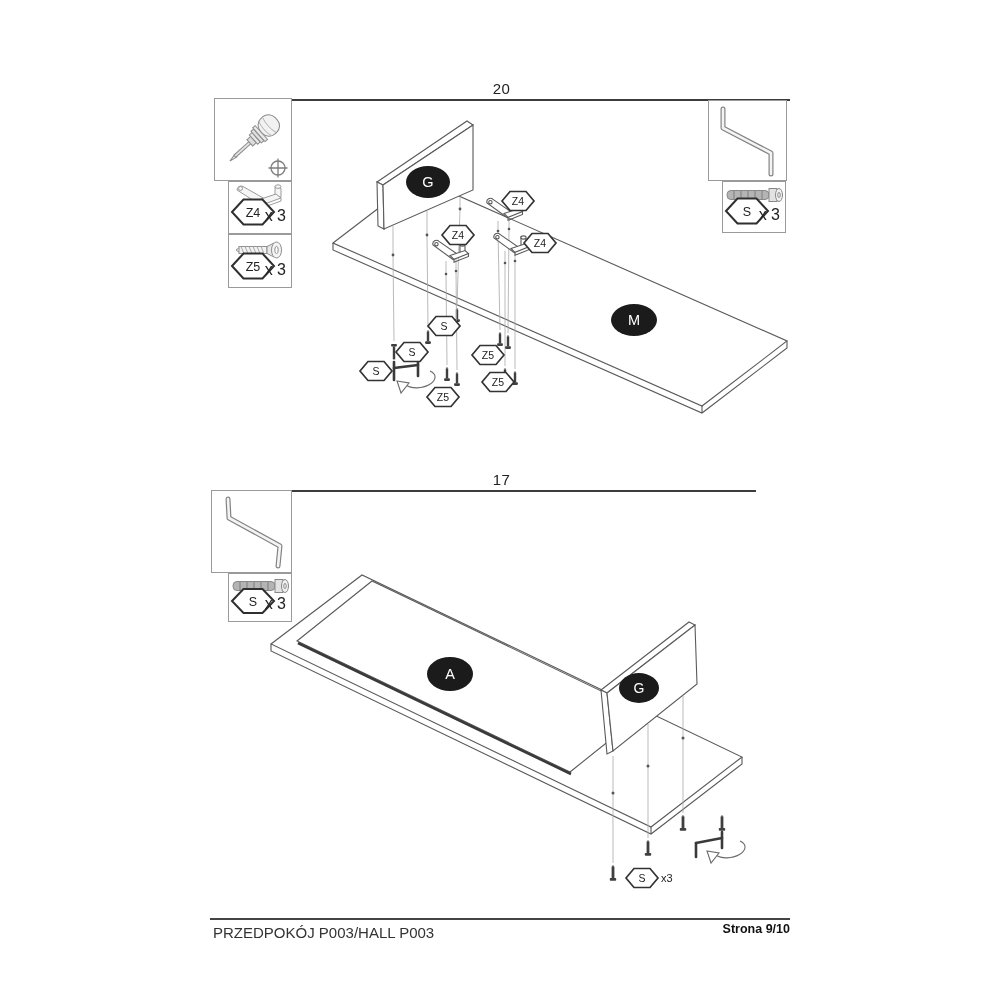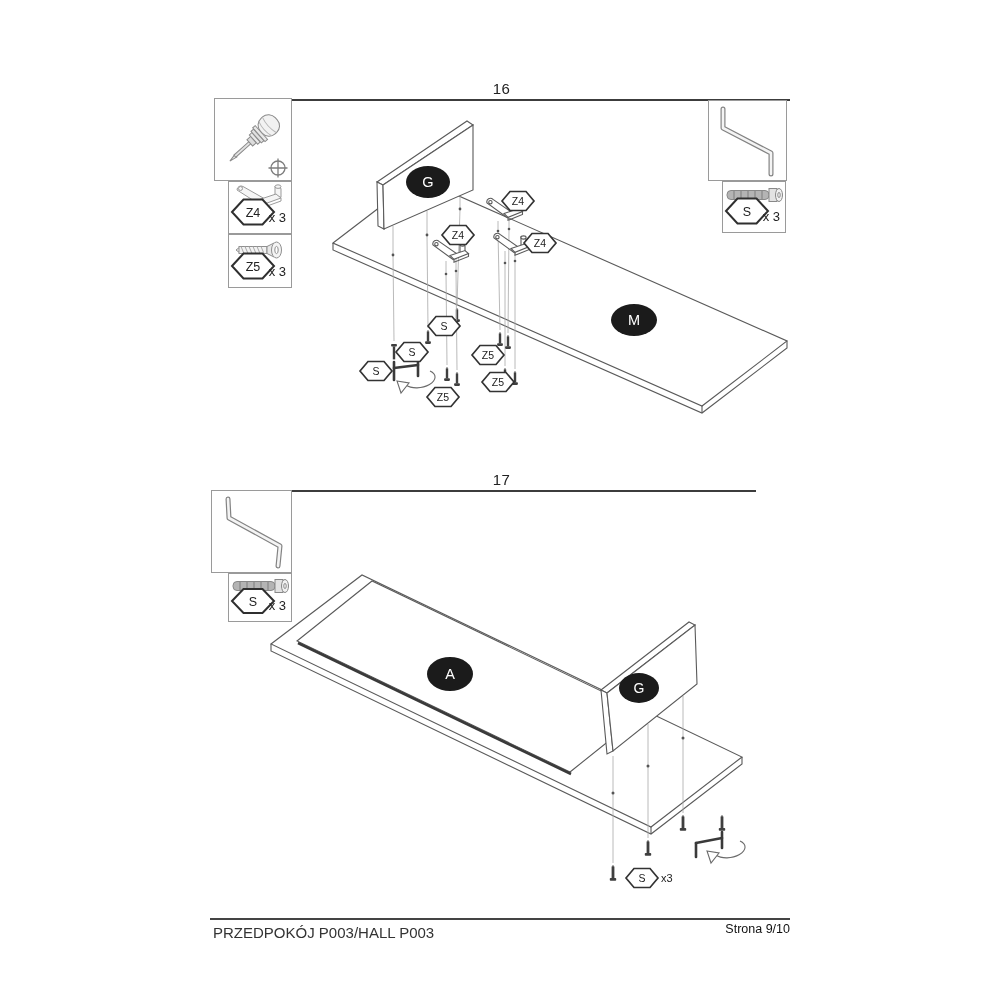--- a/index.html
+++ b/index.html
@@ -3,34 +3,34 @@
 <meta charset="utf-8">
 <style>
   html,body{margin:0;padding:0;background:#fff;}
   .page{
     position:relative;width:1000px;height:1000px;background:#ffffff;
     font-family:"Liberation Sans","DejaVu Sans",sans-serif;color:#2e2e2e;overflow:hidden;
   }
   .rule{position:absolute;height:2px;background:#3c3c3c;}
   .step-number{position:absolute;font-size:15px;color:#222;text-align:center;letter-spacing:0.5px;}
   .pbox{position:absolute;background:#fff;border:1px solid #9a9a9a;box-sizing:border-box;}
-  .pbox .count{position:absolute;right:5px;bottom:8px;font-size:13px;color:#222;}
+  .pbox .count{position:absolute;right:5px;bottom:8px;font-size:16px;color:#222;}
   .hexwrap{position:absolute;left:1px;bottom:2px;}
   .footer-left{position:absolute;left:213px;top:924px;font-size:15px;color:#333;}
-  .footer-right{position:absolute;right:210px;top:922px;font-size:12.5px;font-weight:normal;color:#111;}
+  .footer-right{position:absolute;right:210px;top:922px;font-size:12.5px;font-weight:bold;color:#111;}
   svg text{font-family:"Liberation Sans","DejaVu Sans",sans-serif;}
   .diagram{position:absolute;}
 </style>
 </head>
 <body>
 
 <div class="page">
 
   <div class="rule" style="left:216px;top:99px;width:574px;"></div>
-  <div class="step-number" style="left:213px;top:80px;width:577px;">16</div>
+  <div class="step-number" style="left:213px;top:80px;width:577px;">20</div>
 
   <div class="pbox" style="left:214px;top:98px;width:78px;height:83px;">
     <svg width="76" height="81" viewBox="0 0 76 81">
       <g transform="rotate(-42 38 40)" stroke="#8a8a8a" fill="#efefef" stroke-width="1">
         <path d="M6,41 l8,-1.6 0,3.2 Z"></path>
         <rect x="13" y="39.2" width="21" height="2.8" fill="#e3e3e3"></rect>
         <rect x="33" y="36.5" width="5" height="8.5" fill="#dcdcdc"></rect>
         <rect x="38" y="34.5" width="3.4" height="12.5" fill="#e9e9e9"></rect>
         <rect x="41.6" y="33" width="3.4" height="15.5" fill="#e0e0e0"></rect>
         <rect x="45.2" y="31.5" width="3.4" height="18.5" fill="#e9e9e9"></rect>

